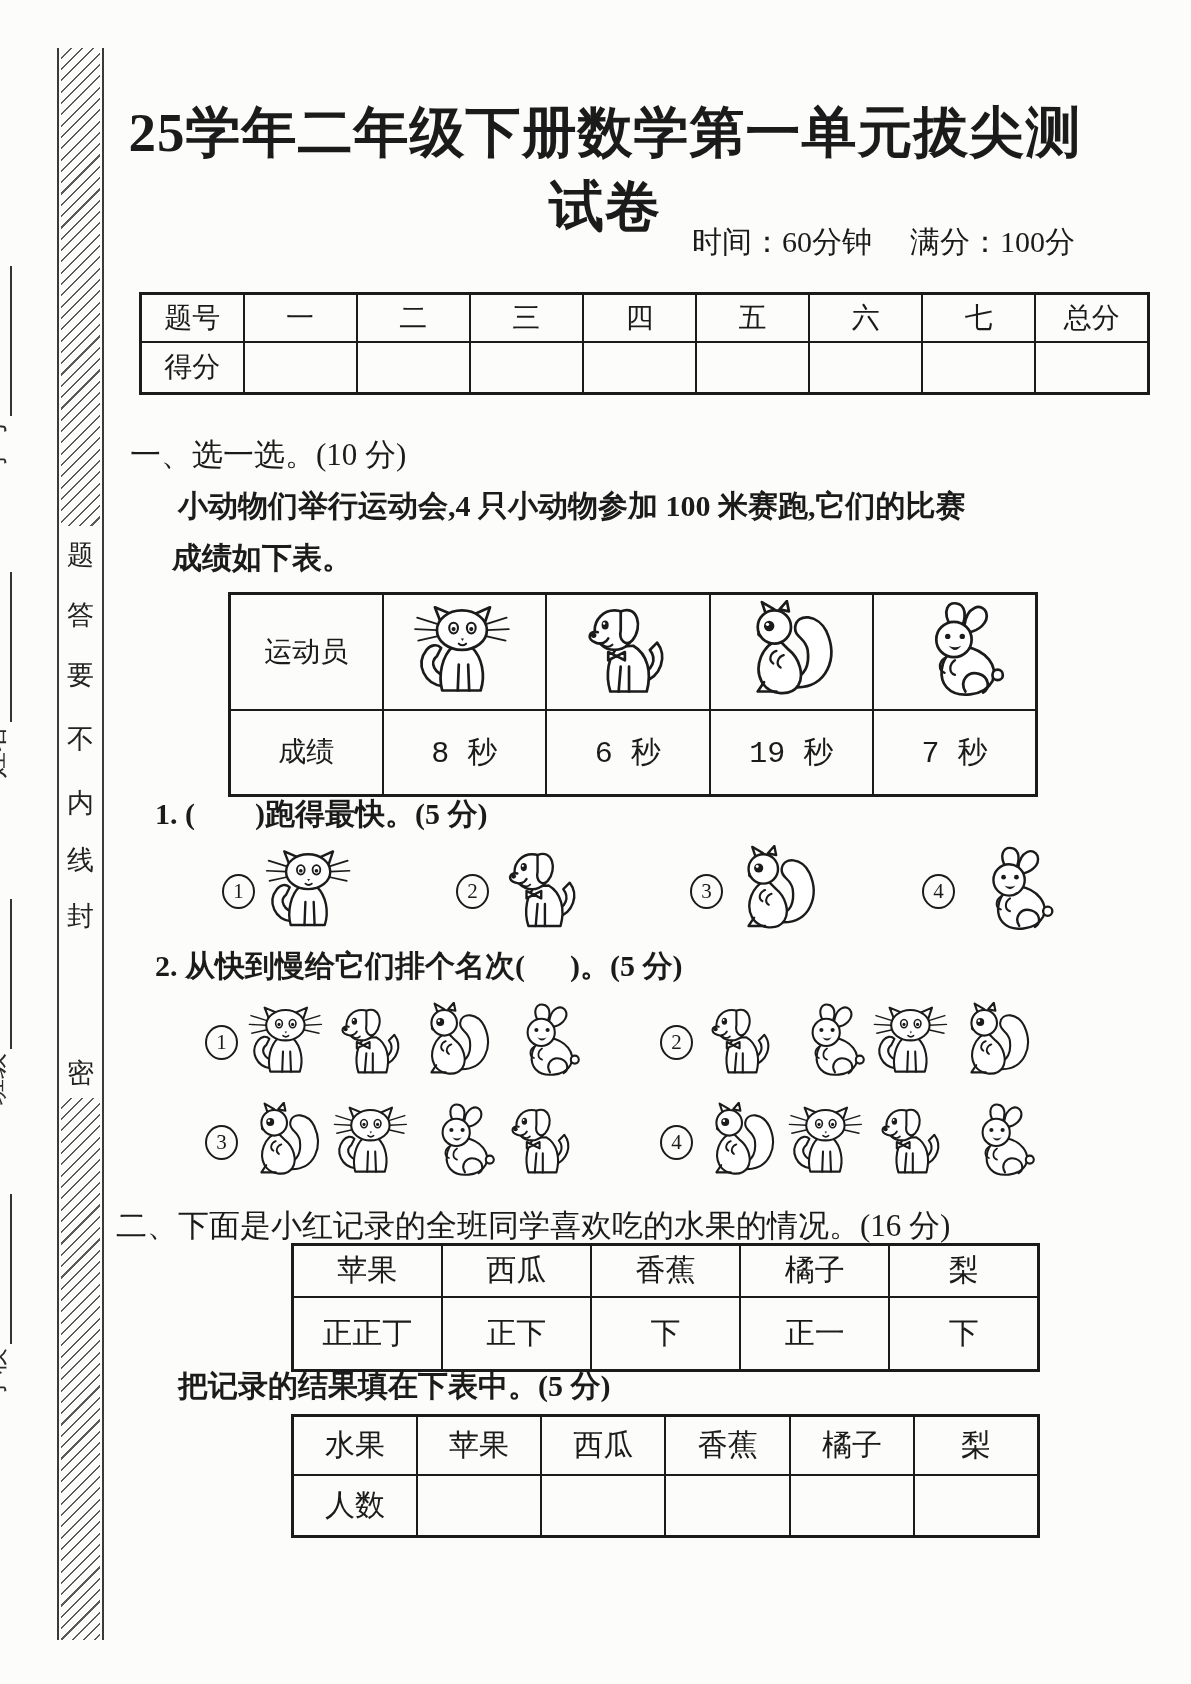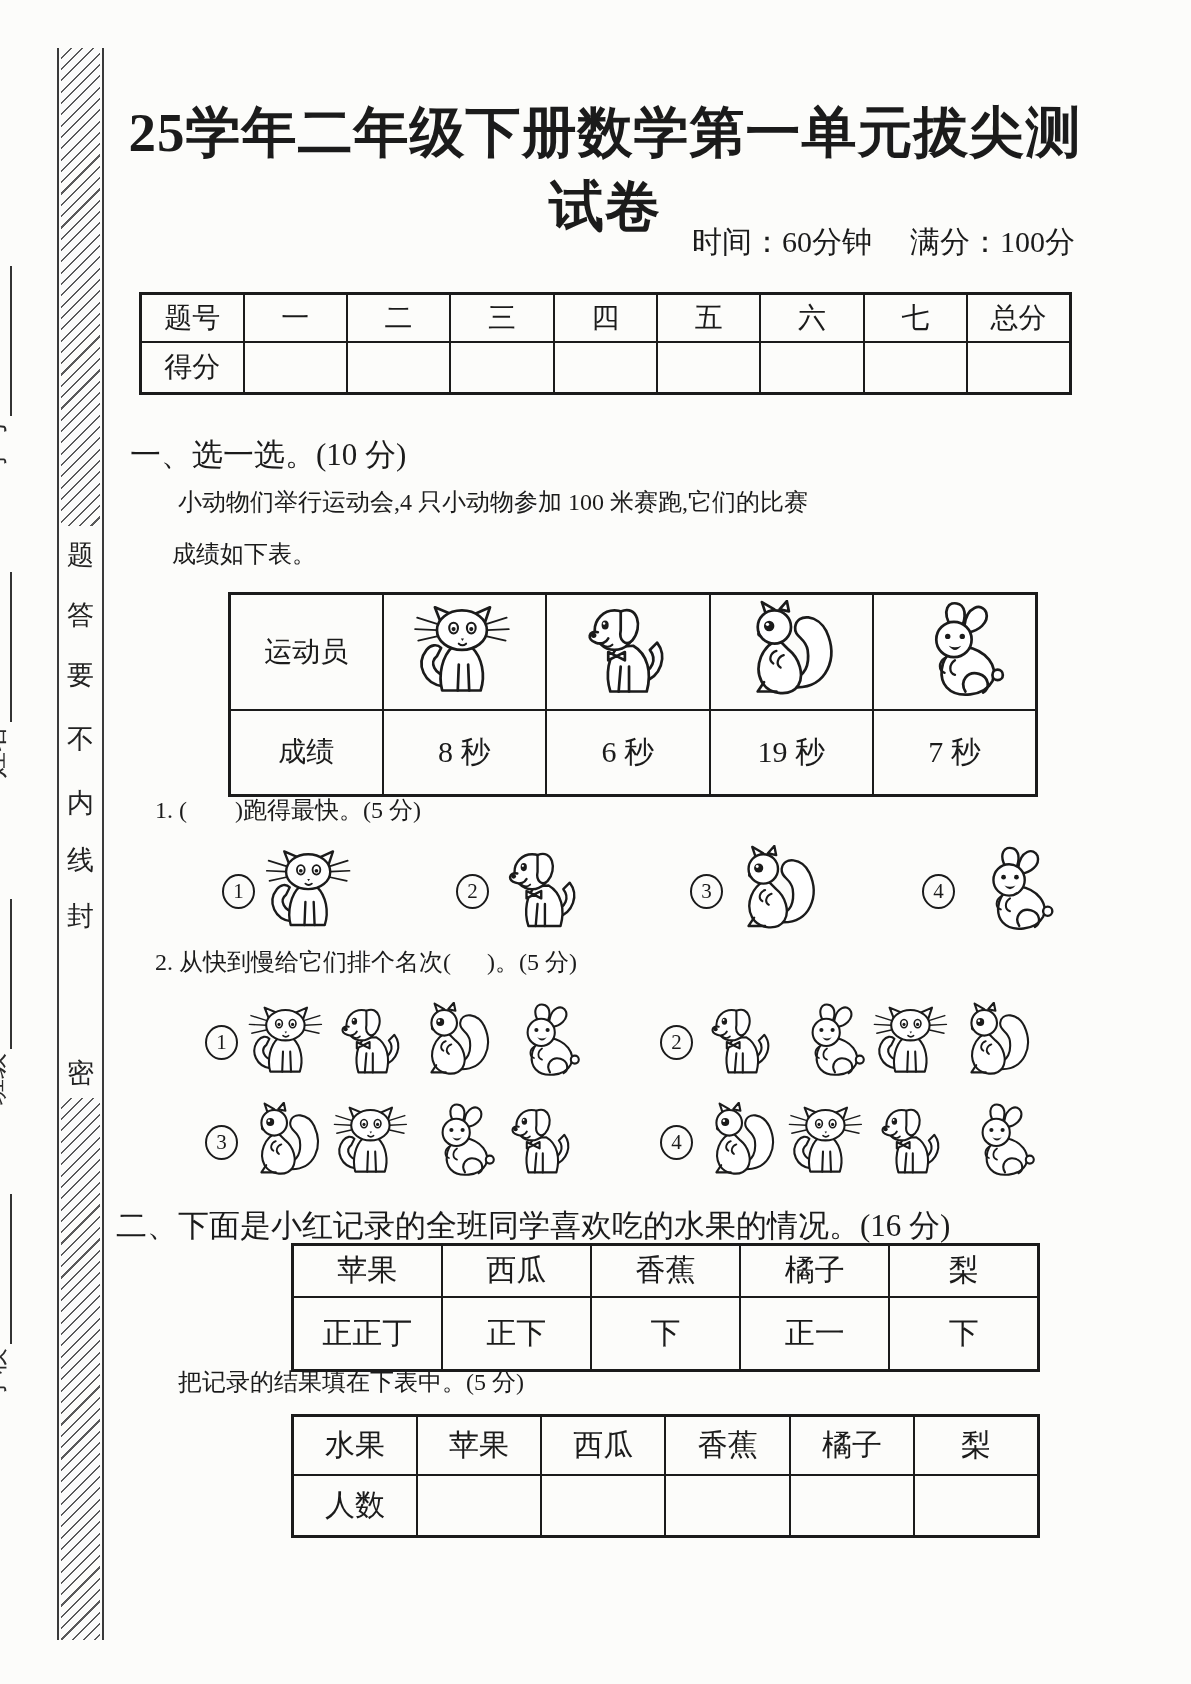--- a/index.html
+++ b/index.html
@@ -36,36 +36,36 @@
   }
   .info-line{
     position:absolute;left:139px;top:222px;width:936px;text-align:right;
     font-size:30px;
   }
   .info-line .gap{display:inline-block;width:38px;}
   
   table{border-collapse:collapse;table-layout:fixed;position:absolute;background:transparent;}
   td,th{border:2px solid #1b1b1b;text-align:center;vertical-align:middle;font-weight:normal;padding:0;}
   table{border:3px solid #1b1b1b;}
-  .score-table{left:139px;top:292px;width:933px;font-size:28px;border-radius:23px;}
+  .score-table{left:139px;top:292px;width:1011px;font-size:28px;border-radius:23px;}
   .score-table tr.r1{height:48px;}
   .score-table tr.r2{height:52px;}
-  .animal-table{left:228px;top:592px;width:810px;}
+  .animal-table{left:228px;top:592px;width:810px;font-family:Liberation Mono, monospace;}
   .animal-table tr.r1{height:116px;}
   .animal-table tr.r2{height:86px;font-size:30px;}
   .animal-table td.lbl{font-size:28px;}
   .tally-table{left:291px;top:1243px;width:749px;font-size:30px;}
   .tally-table tr.r1{height:52px;}
   .tally-table tr.r2{height:74px;}
   .result-table{left:291px;top:1414px;width:749px;font-size:30px;}
   .result-table tr.r1{height:59px;}
   .result-table tr.r2{height:62px;margin-top:43px;}
   
   .sec-head{position:absolute;font-size:31px;font-weight:normal;white-space:pre;}
-  .body-text{position:absolute;font-size:24px;white-space:pre;}
+  .body-text{position:absolute;font-size:30px;white-space:pre;font-weight:bold;}
   
   .opt-group{position:absolute;display:flex;align-items:center;gap:5px;}
   .opt-num{
     flex:none;display:inline-flex;align-items:center;justify-content:center;
     width:29px;height:31px;border:2px solid #1b1b1b;border-radius:50%;
     font-size:21px;line-height:1;margin-right:4px;
   }
   .animal{width:80px;height:80px;flex:none;}
   .q1-opts .animal{width:92px;height:92px;}
   .animal-cell .animal{width:104px;height:104px;vertical-align:middle;}

